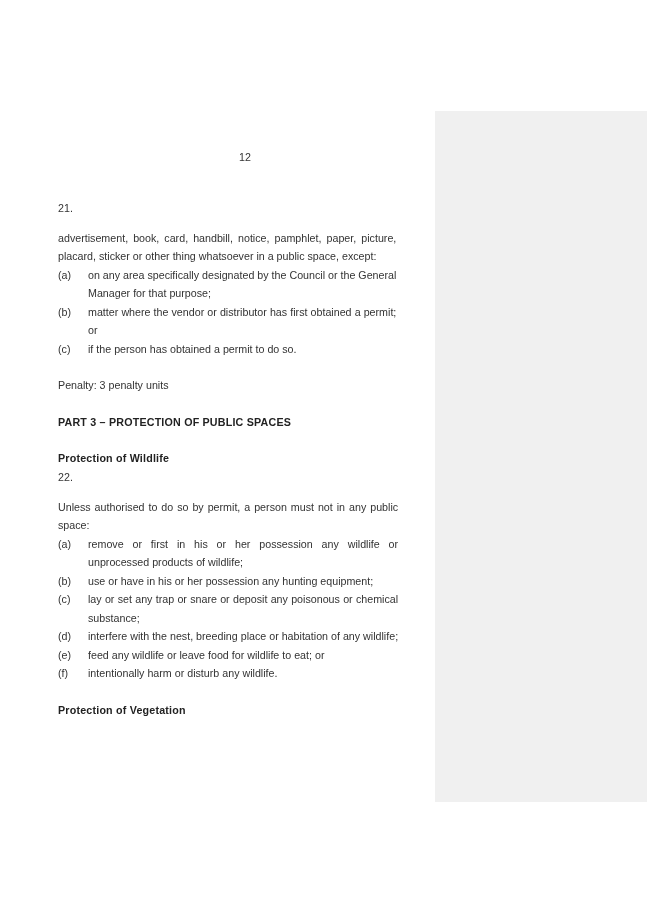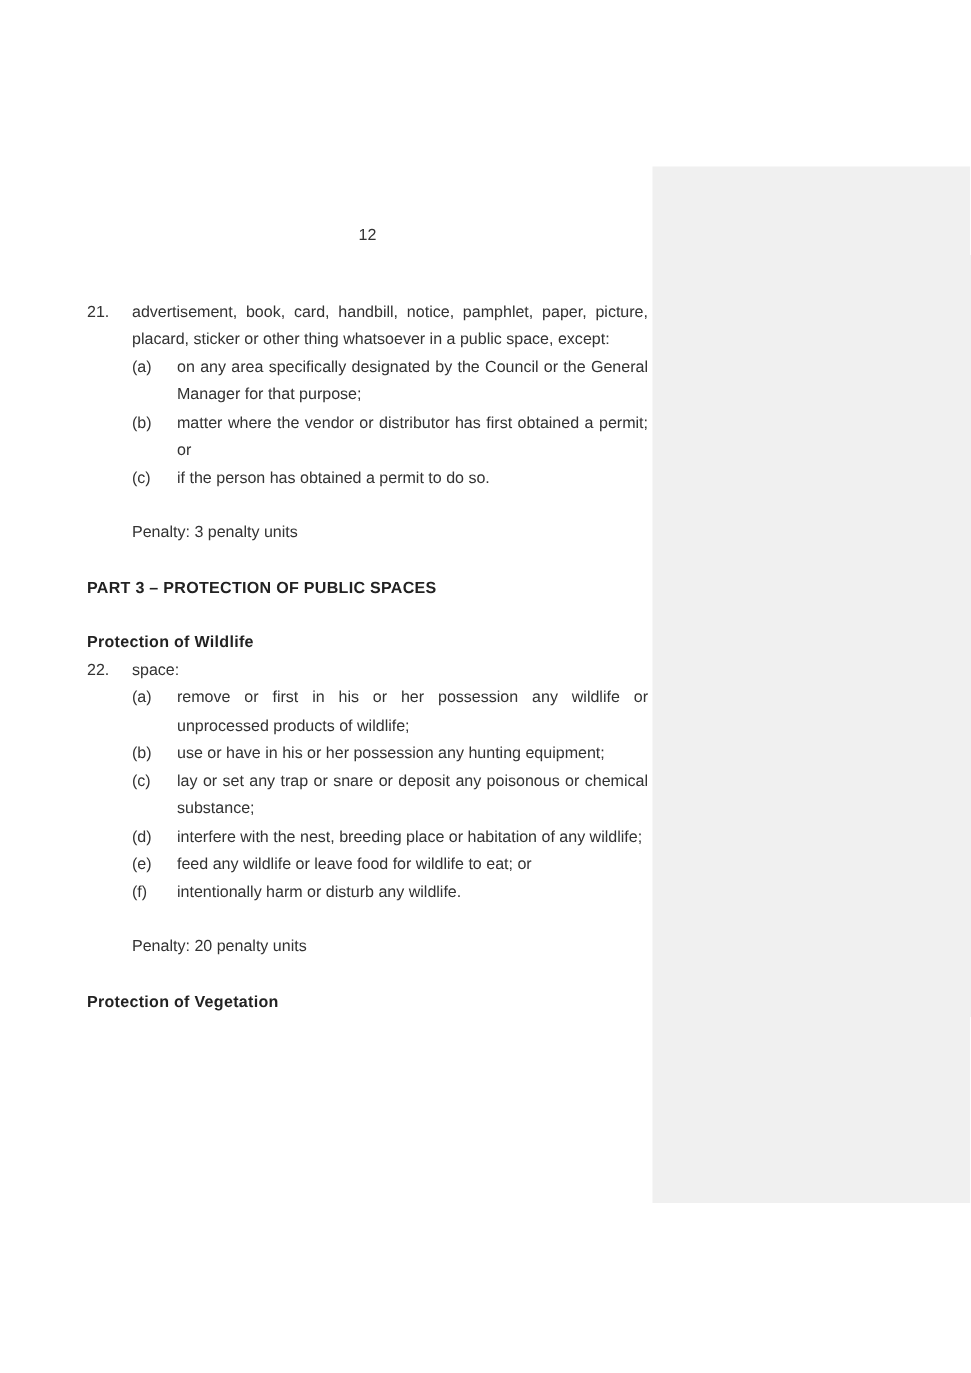--- a/index.html
+++ b/index.html
@@ -22,21 +22,21 @@
     height: 691px;
     background: var(--panel-bg, #f0f0f0);
   }
   .content {
     position: absolute;
     left: 58px;
     top: 148px;
     width: 374px;
   }
   .pagenum { text-align: center; margin-bottom: 32px; }
-  .clause { display: flex; align-items: flex-start; }
+  .clause { display: flex; align-items: flex-start; flex-direction: column; }
   .cnum  { flex: 0 0 30px; }
   .cbody { flex: 1 1 auto; min-width: 0; }
   .sub    { display: flex; align-items: flex-start; }
   .slabel { flex: 0 0 30px; }
   .sbody  { flex: 1 1 auto; min-width: 0; }
   .jl { text-align: justify; text-align-last: justify; }
   .penalty { margin-top: 18px; }
   .h-part, .h-section {
     font-weight: bold;
     margin-top: 18px;
@@ -88,20 +88,21 @@
       </div>
     </div>
 
     <div class="h-part">PART 3 – PROTECTION OF PUBLIC SPACES</div>
 
     <div class="h-section">Protection of Wildlife</div>
 
     <div class="clause">
       <div class="cnum">22.</div>
       <div class="cbody">
+        <div class="jl">Unless authorised to do so by permit, a person must not in any public</div>
         <div>space:</div>
 
         <div class="sub">
           <div class="slabel">(a)</div>
           <div class="sbody">
             <div class="jl">remove or first in his or her possession any wildlife or</div>
             <div>unprocessed products of wildlife;</div>
           </div>
         </div>
 
@@ -134,21 +135,20 @@
           </div>
         </div>
 
         <div class="sub">
           <div class="slabel">(f)</div>
           <div class="sbody">
             <div>intentionally harm or disturb any wildlife.</div>
           </div>
         </div>
 
-        <div class="penalty">Penalty: 20 penalty units</div>
       </div>
     </div>
 
     <div class="h-section">Protection of Vegetation</div>
 
 
   </div>
 </div>
 
 </body></html>

